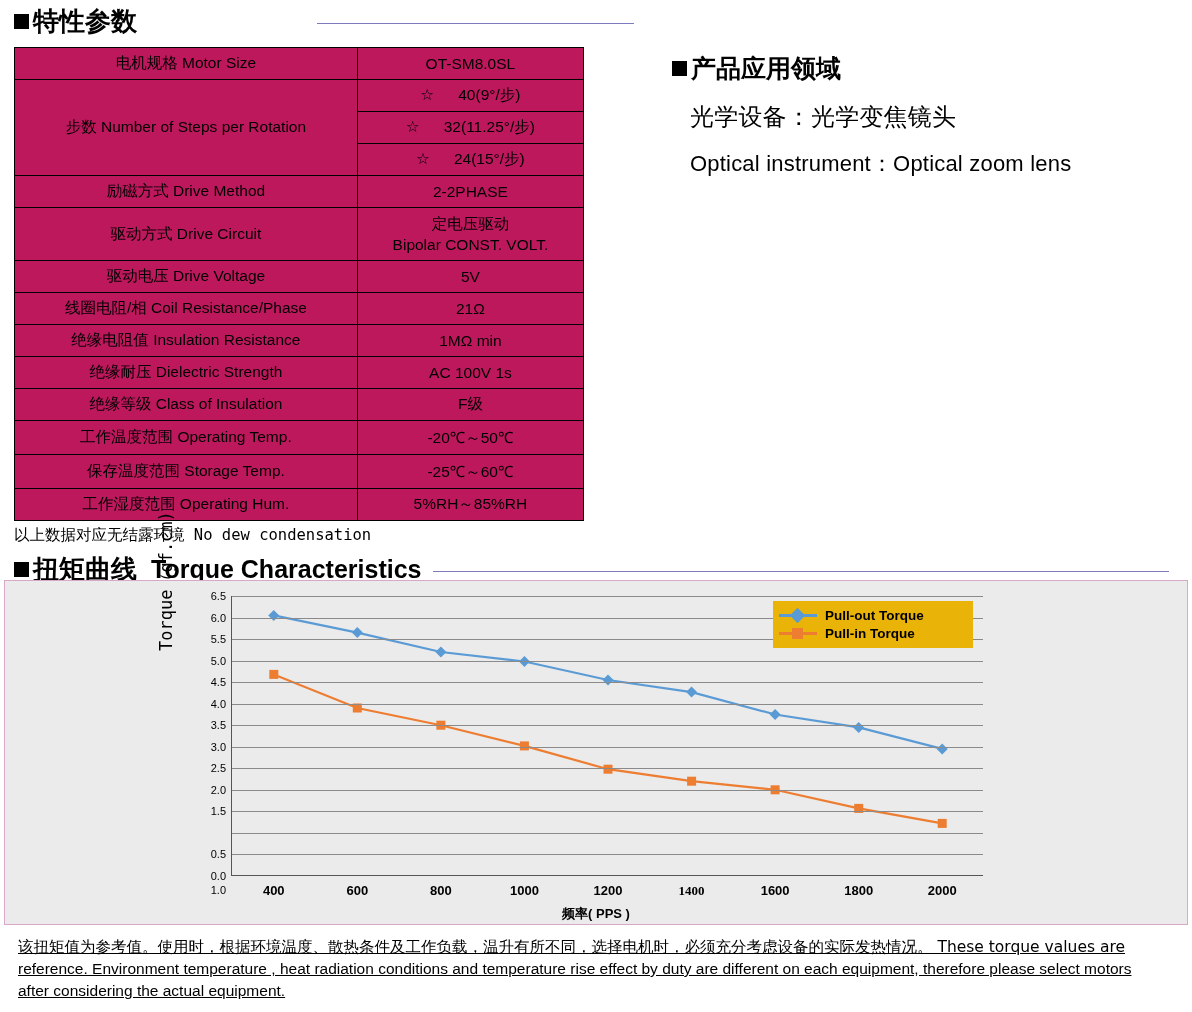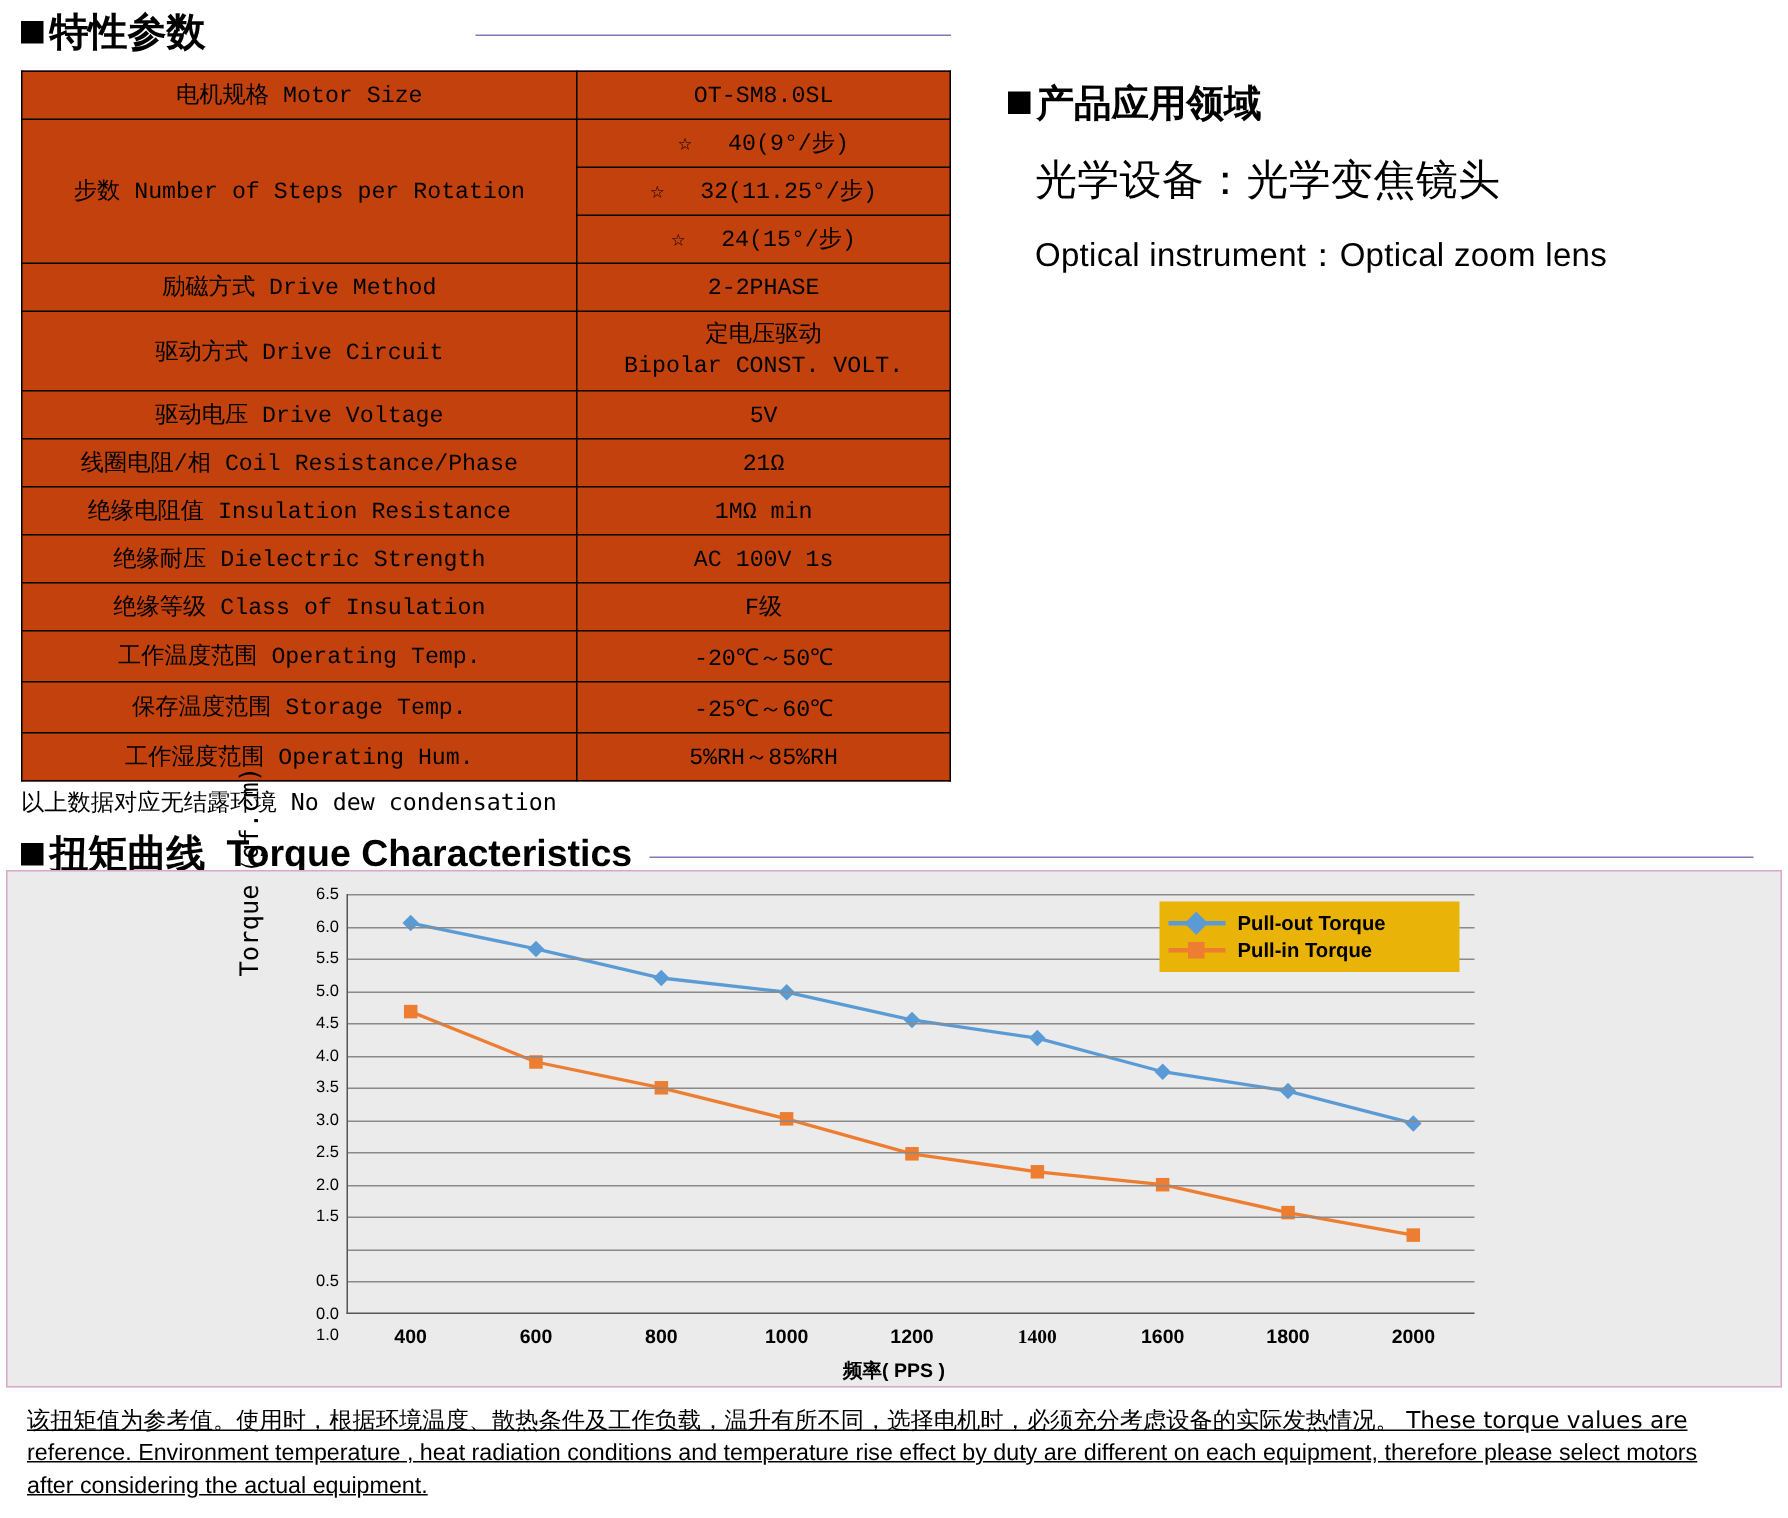--- a/index.html
+++ b/index.html
@@ -25,23 +25,23 @@
     margin-left:12px;margin-right:10px;position:relative;top:2px;
   }
 
   
   #spec-wrap{position:absolute;left:14px;top:4px;width:620px;}
   #spec-head{width:620px;}
   #spec-head .rule{margin-left:180px;margin-right:0;}
   table.spec{
     border-collapse:collapse;
     margin-top:8px;
-    width:620px;
-    font-family:Liberation Mono, monospace;
-    background:#c2410c;
+    width:570px;
+    font-family:Liberation Sans, sans-serif;
+    background:#be185d;
   }
   table.spec td{
     border:1px solid #000;
     text-align:center;
     font-size:15.5px;
     padding:5px 4px;
     color:#000;
     white-space:nowrap;
   }
   td.label{width:368px;}
@@ -51,21 +51,21 @@
   .nodew{
     font-family:"DejaVu Sans Mono", monospace;
     font-size:15.5px;
     margin-top:4px;
   }
 
   
   #app-block{position:absolute;left:672px;top:52px;width:510px;}
   #app-block .sec-title{font-size:25px;}
   .app-line{
-    font-size:28px;
+    font-size:24px;
     margin-left:18px;
     margin-top:16px;
     letter-spacing:.2px;
   }
   .app-line.en{font-size:22px;}
 
   
   #torque-head{position:absolute;left:14px;top:532px;width:1165px;margin-top:20px;}
   #torque-head .t-cn{font-size:26px;font-weight:bold;}
   #torque-head .t-en{font-size:25px;font-weight:bold;margin-left:14px;font-family:"Liberation Sans",sans-serif;}

